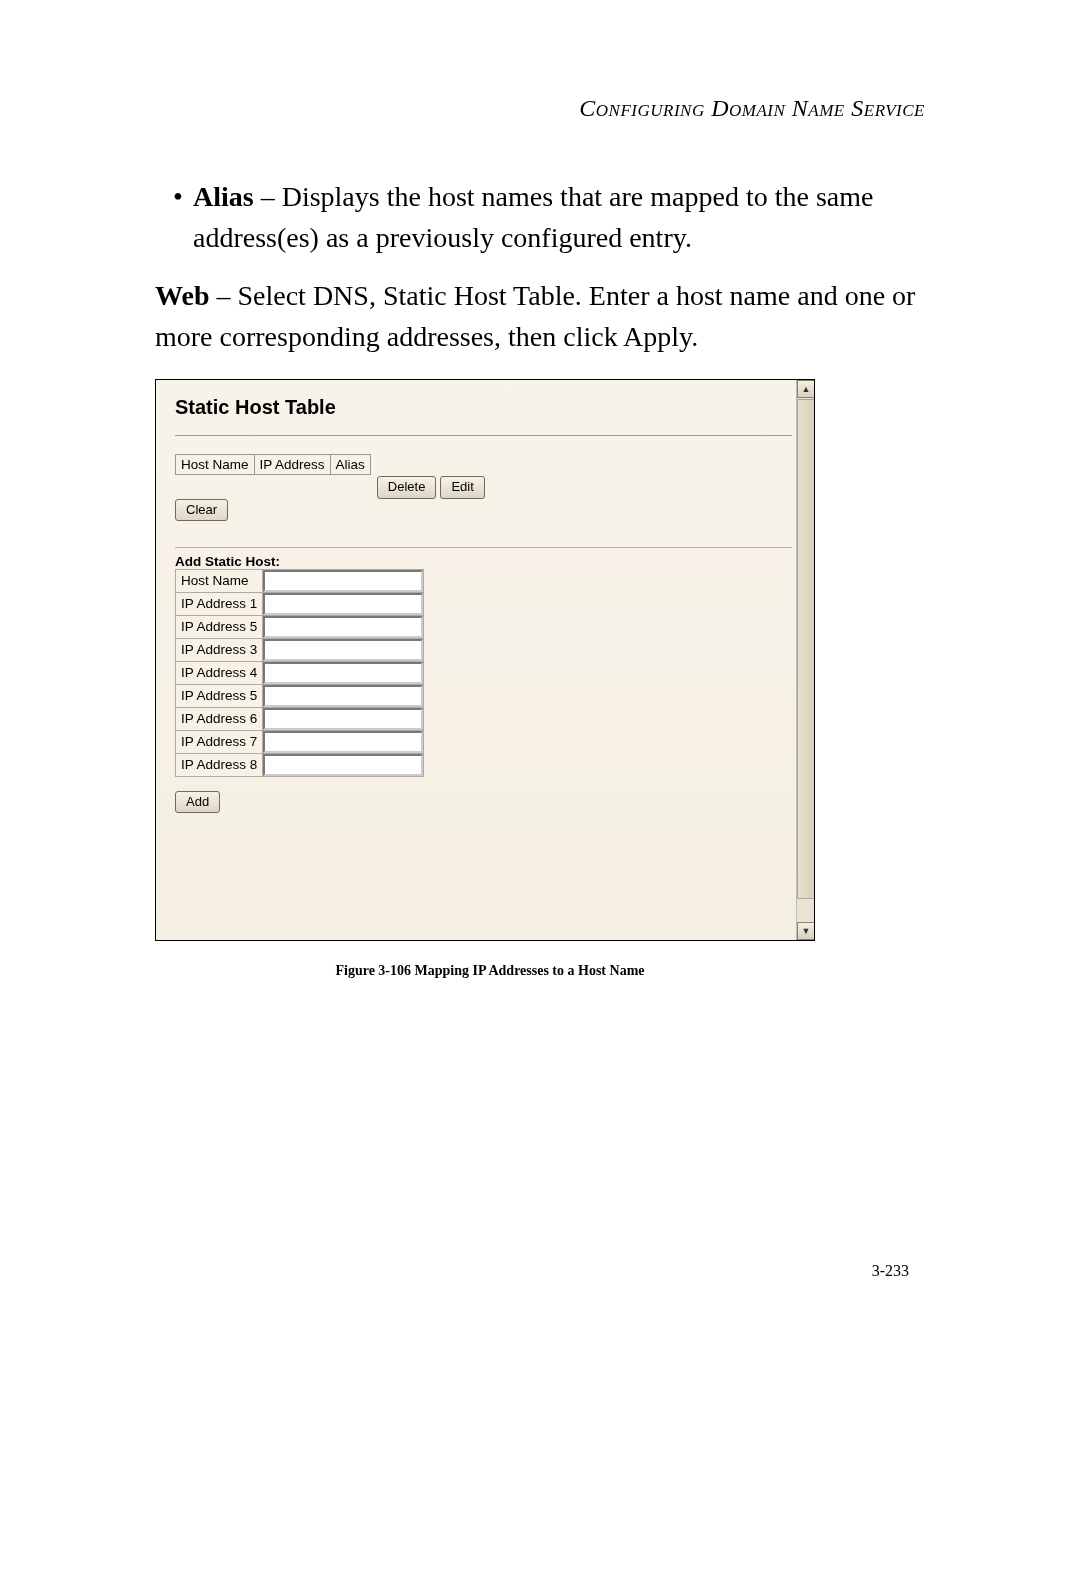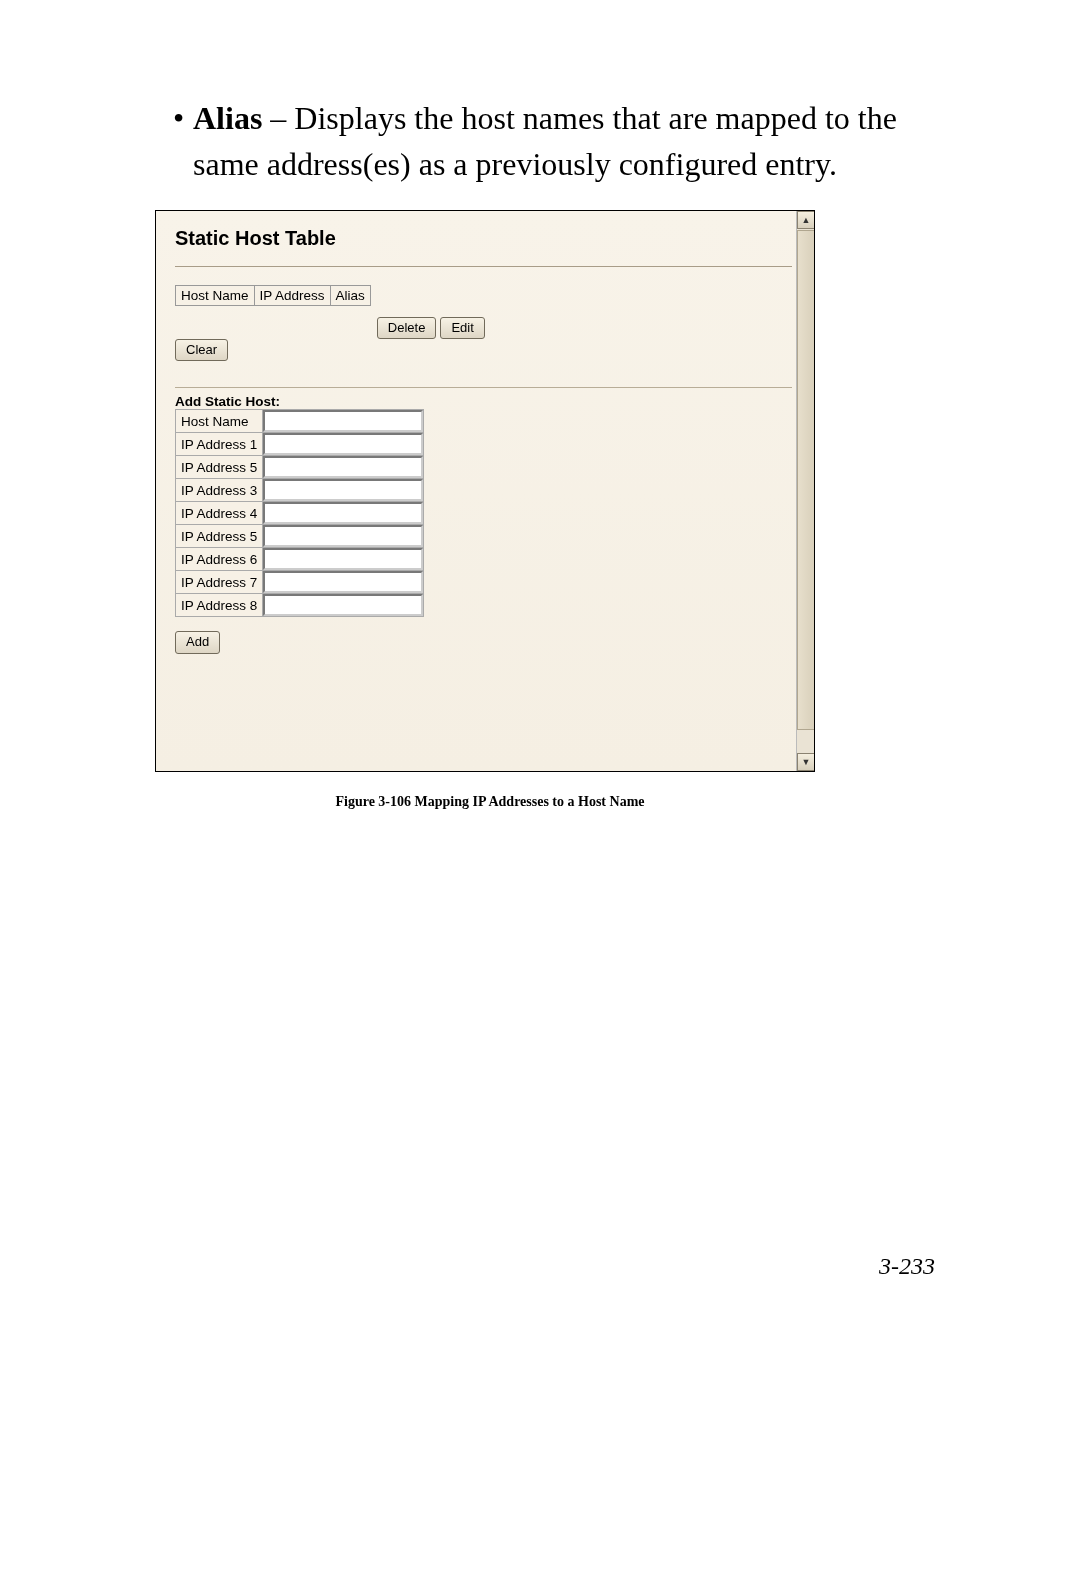--- a/index.html
+++ b/index.html
@@ -17,21 +17,21 @@
     }
     .page-header {
       text-align: right;
       font-variant: small-caps;
       font-style: italic;
       font-size: 24px;
       margin-bottom: 55px;
       letter-spacing: 0.5px;
     }
     .body-text {
-      font-size: 32px;
+      font-size: 28px;
       line-height: 1.45;
       margin: 0 0 18px 0;
     }
     .bullet-item {
       position: relative;
       padding-left: 38px;
     }
     .bullet-item::before {
       content: "•";
       position: absolute;
@@ -162,51 +162,54 @@
     .figure-caption {
       font-size: 14px;
       font-weight: bold;
       text-align: center;
       margin-top: 22px;
       margin-left: -100px;
     }
     .page-number {
       position: absolute;
       bottom: 290px;
-      right: 145px;
-      font-size: 24px;
-      font-style: italic;
+      right: 171px;
+      font-size: 16px;
     }
   </style>
 </head>
 <body>
 
 <div class="page">
+  <div class="page-header">Configuring Domain Name Service</div>
 
   <p class="body-text bullet-item">
     <span class="bold">Alias</span><span> – Displays the host names that are mapped to the same address(es) as a previously configured entry.</span>
   </p>
 
+  <p class="body-text">
+    <span class="bold">Web</span><span> – Select DNS, Static Host Table. Enter a host name and one or more corresponding addresses, then click Apply.</span>
+  </p>
 
   <div class="screenshot-frame">
     <div class="inner-content">
       <div class="panel-title">Static Host Table</div>
       <hr class="hr-line">
 
       <div style="display:flex;align-items:flex-start;">
         <table class="host-table">
           <tbody>
               <tr>
             <th>Host Name</th>
             <th>IP Address</th>
             <th>Alias</th>
           </tr>
         </tbody>
           </table>
-        <div class="row-actions" style="margin-top:32px;">
+        <div class="row-actions" style="margin-top:22px;">
           <button class="win-btn">Delete</button>
           <button class="win-btn">Edit</button>
         </div>
       </div>
 
       <div class="clear-row">
         <button class="win-btn">Clear</button>
       </div>
 
       <hr class="hr-thin">

